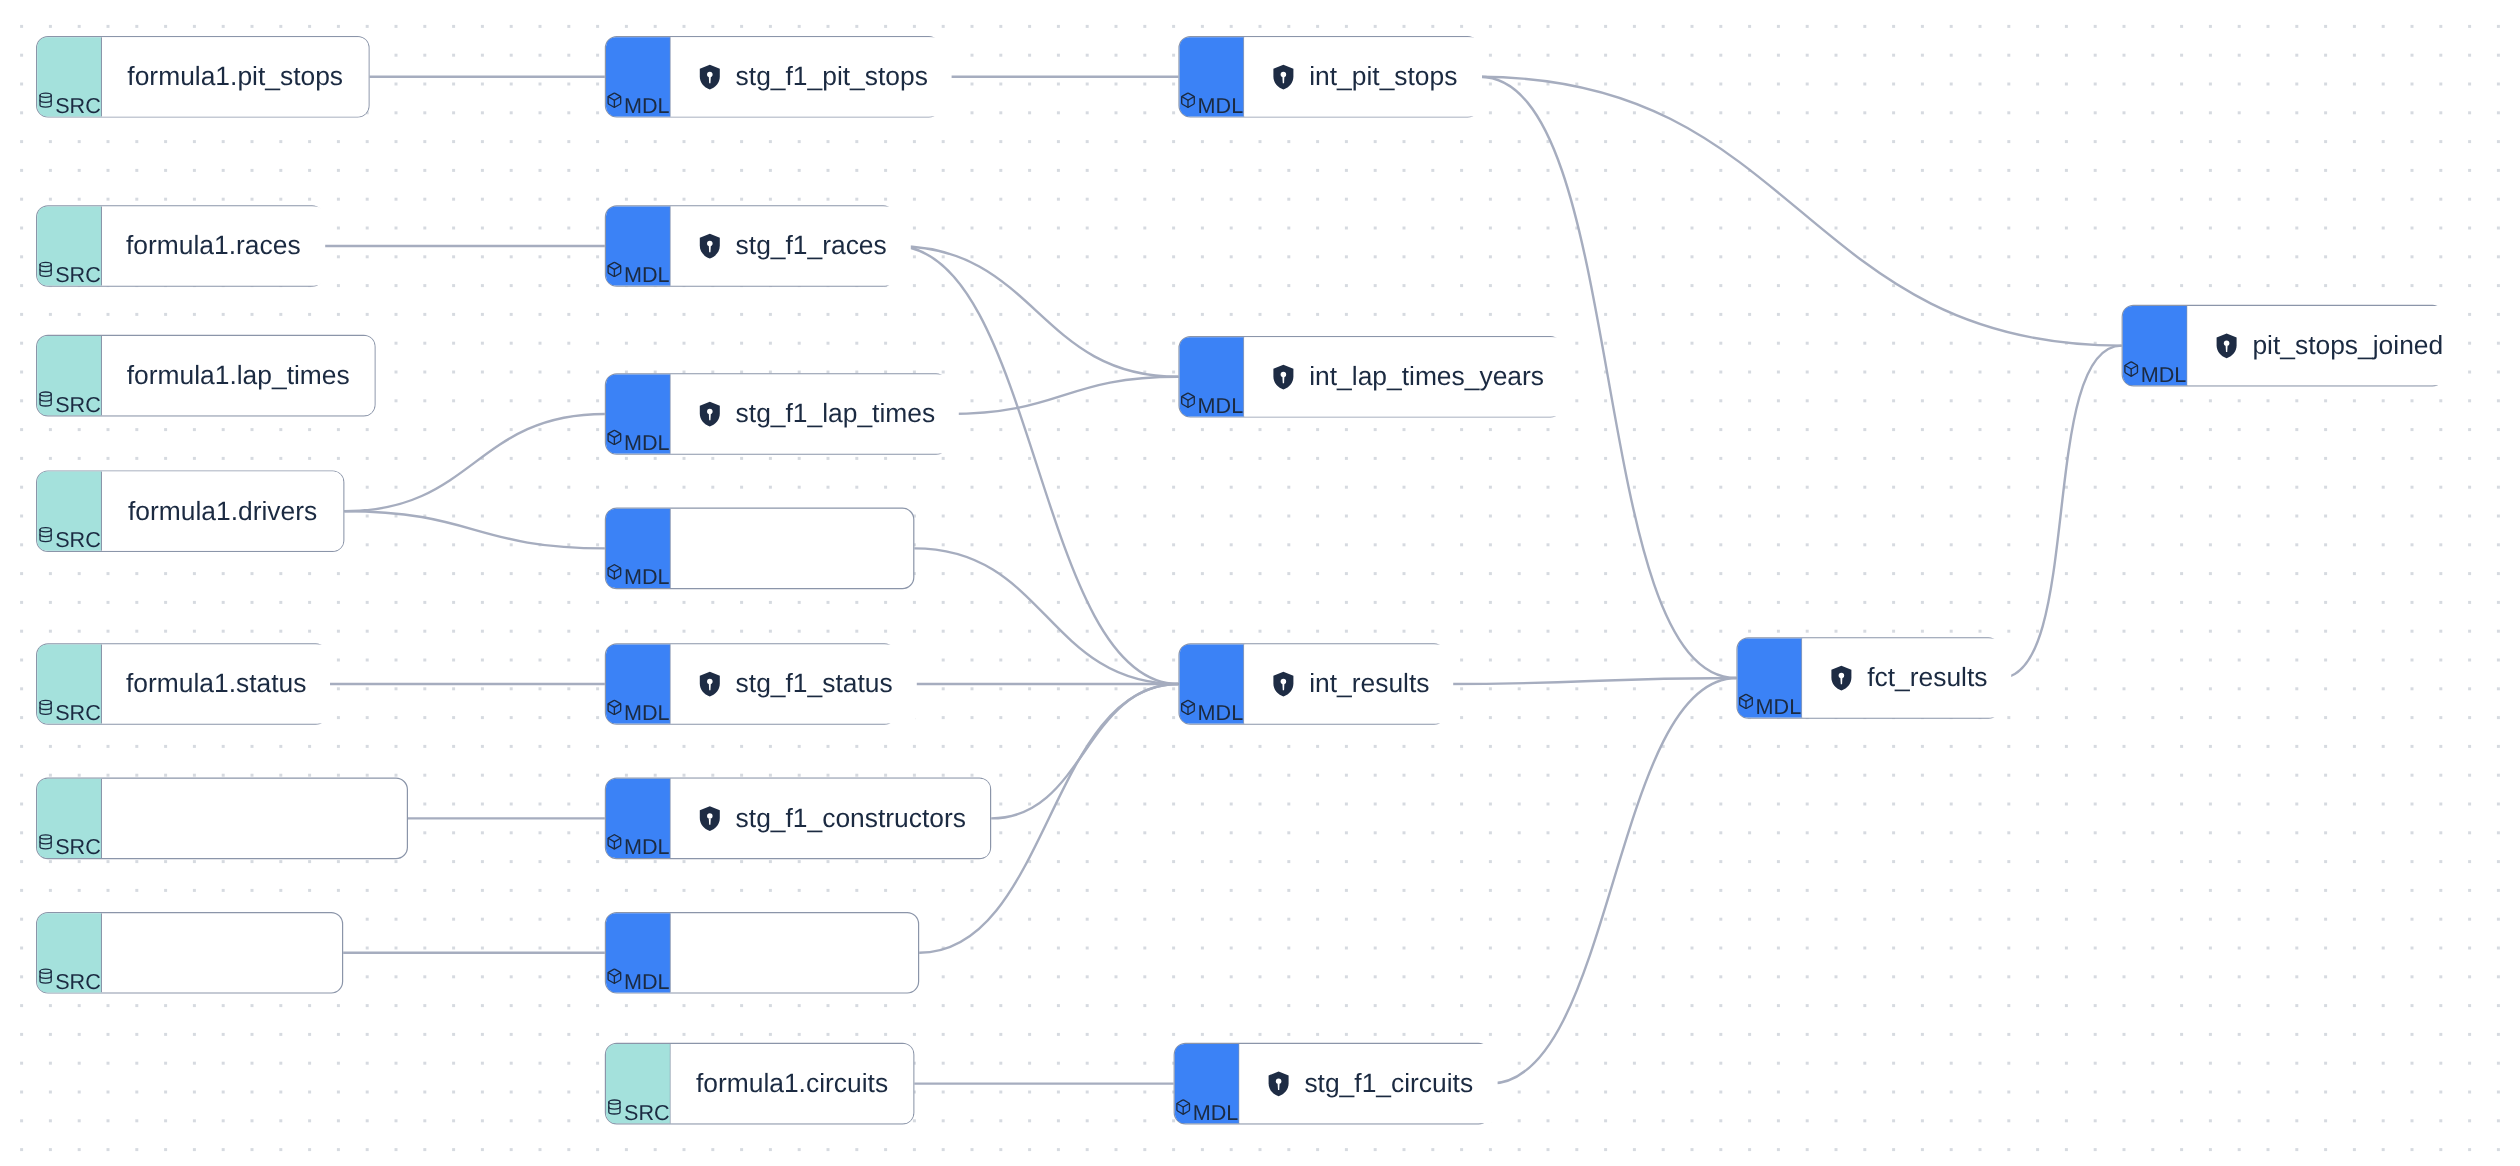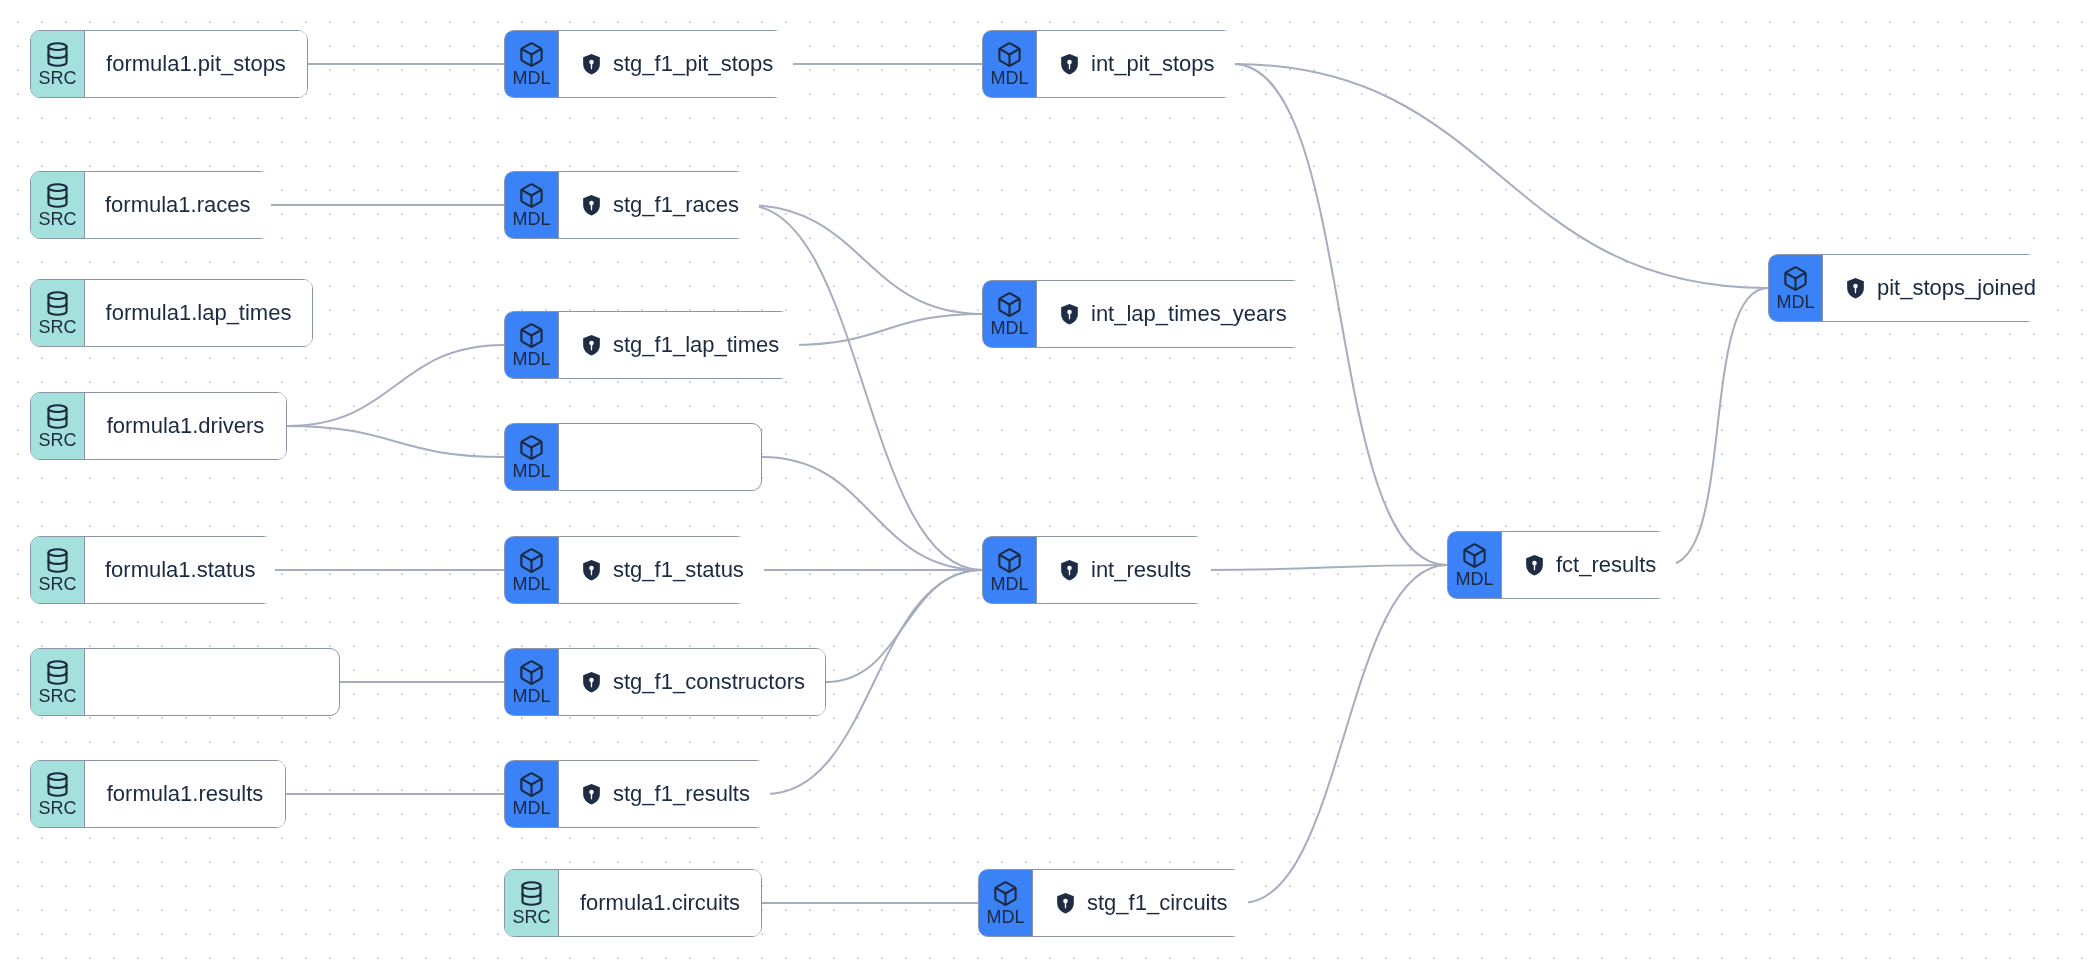--- a/index.html
+++ b/index.html
@@ -19,21 +19,21 @@
     position:absolute;z-index:2;
     display:flex;align-items:stretch;
     background:#ffffff;
     border:1.6px solid #8b95a9;
     border-radius:10px;
     box-sizing:border-box;
     cursor:pointer;
   }
   .node .badge{
     width:53px;flex:0 0 53px;
-    display:flex;flex-direction:column;align-items:center;justify-content:center;
+    display:flex;align-items:flex-end;justify-content:center;
     border-right:1.6px solid #8b95a9;
     border-radius:8px 0 0 8px;
     gap:1px;
   }
   .node.source .badge{background:#a4e1dc;}
   .node.model  .badge{background:#3b82f6;}
   .badge-label{
     font-size:18px;line-height:18px;color:#1b2a41;font-weight:400;
     letter-spacing:0px;
   }
@@ -156,23 +156,20 @@
     </div>
     <div class="node source" style="left: 30px; top: 760px; width: 256px; height: 68px;">
       <div class="badge">
         <svg width="27" height="27" viewBox="0 0 24 24" fill="none" stroke="#1b2a41" stroke-width="1.9" stroke-linecap="round" stroke-linejoin="round">
     <ellipse cx="12" cy="5" rx="8" ry="3"></ellipse>
     <path d="M20 12c0 1.66-3.58 3-8 3s-8-1.34-8-3"></path>
     <path d="M4 5v14c0 1.66 3.58 3 8 3s8-1.34 8-3V5"></path>
   </svg>
         <span class="badge-label">SRC</span>
       </div>
-      <div class="body">
-        <span class="node-label">formula1.results</span>
-      </div>
     </div>
     <div class="node source" style="left: 504px; top: 869px; width: 258px; height: 68px;">
       <div class="badge">
         <svg width="27" height="27" viewBox="0 0 24 24" fill="none" stroke="#1b2a41" stroke-width="1.9" stroke-linecap="round" stroke-linejoin="round">
     <ellipse cx="12" cy="5" rx="8" ry="3"></ellipse>
     <path d="M20 12c0 1.66-3.58 3-8 3s-8-1.34-8-3"></path>
     <path d="M4 5v14c0 1.66 3.58 3 8 3s8-1.34 8-3V5"></path>
   </svg>
         <span class="badge-label">SRC</span>
       </div>
@@ -281,28 +278,20 @@
       </div>
     </div>
     <div class="node model" style="left: 504px; top: 760px; width: 262px; height: 68px;">
       <div class="badge">
         <svg width="27" height="27" viewBox="0 0 24 24" fill="none" stroke="#1b2a41" stroke-width="1.9" stroke-linecap="round" stroke-linejoin="round">
     <path d="M21 16V8a2 2 0 0 0-1-1.73l-7-4a2 2 0 0 0-2 0l-7 4A2 2 0 0 0 3 8v8a2 2 0 0 0 1 1.73l7 4a2 2 0 0 0 2 0l7-4A2 2 0 0 0 21 16z"></path>
     <polyline points="3.27 6.96 12 12.01 20.73 6.96"></polyline>
     <line x1="12" y1="22.08" x2="12" y2="12"></line>
   </svg>
         <span class="badge-label">MDL</span>
-      </div>
-      <div class="body">
-        <svg class="shield" width="25" height="25" viewBox="0 0 24 24">
-    <path fill="#1e2c44" d="M12 1.8l8 3.2v6.2c0 5-3.2 8.6-8 10.4-4.8-1.8-8-5.4-8-10.4V5z"></path>
-    <circle cx="12" cy="9.6" r="2.2" fill="#ffffff"></circle>
-    <path fill="#ffffff" d="M11.2 11.5h1.6l-0.3 5.1h-1z"></path>
-  </svg>
-        <span class="node-label">stg_f1_results</span>
       </div>
     </div>
     <div class="node model" style="left: 978px; top: 869px; width: 264px; height: 68px;">
       <div class="badge">
         <svg width="27" height="27" viewBox="0 0 24 24" fill="none" stroke="#1b2a41" stroke-width="1.9" stroke-linecap="round" stroke-linejoin="round">
     <path d="M21 16V8a2 2 0 0 0-1-1.73l-7-4a2 2 0 0 0-2 0l-7 4A2 2 0 0 0 3 8v8a2 2 0 0 0 1 1.73l7 4a2 2 0 0 0 2 0l7-4A2 2 0 0 0 21 16z"></path>
     <polyline points="3.27 6.96 12 12.01 20.73 6.96"></polyline>
     <line x1="12" y1="22.08" x2="12" y2="12"></line>
   </svg>
         <span class="badge-label">MDL</span>

